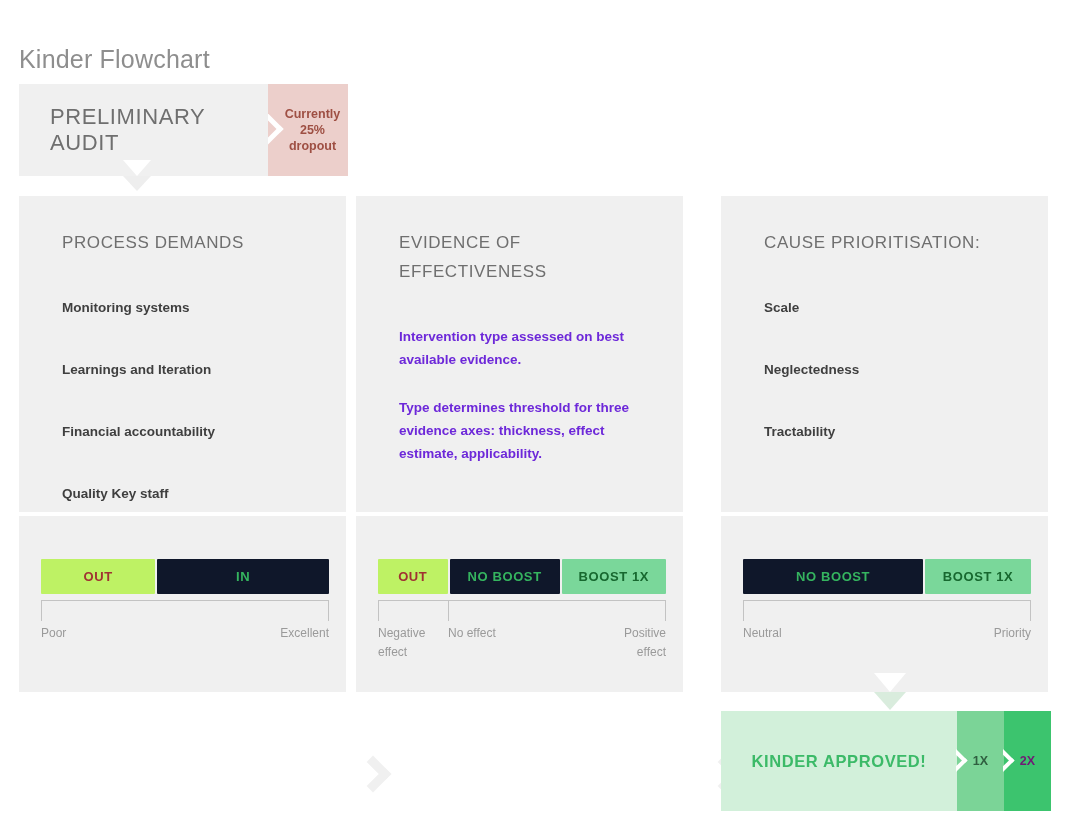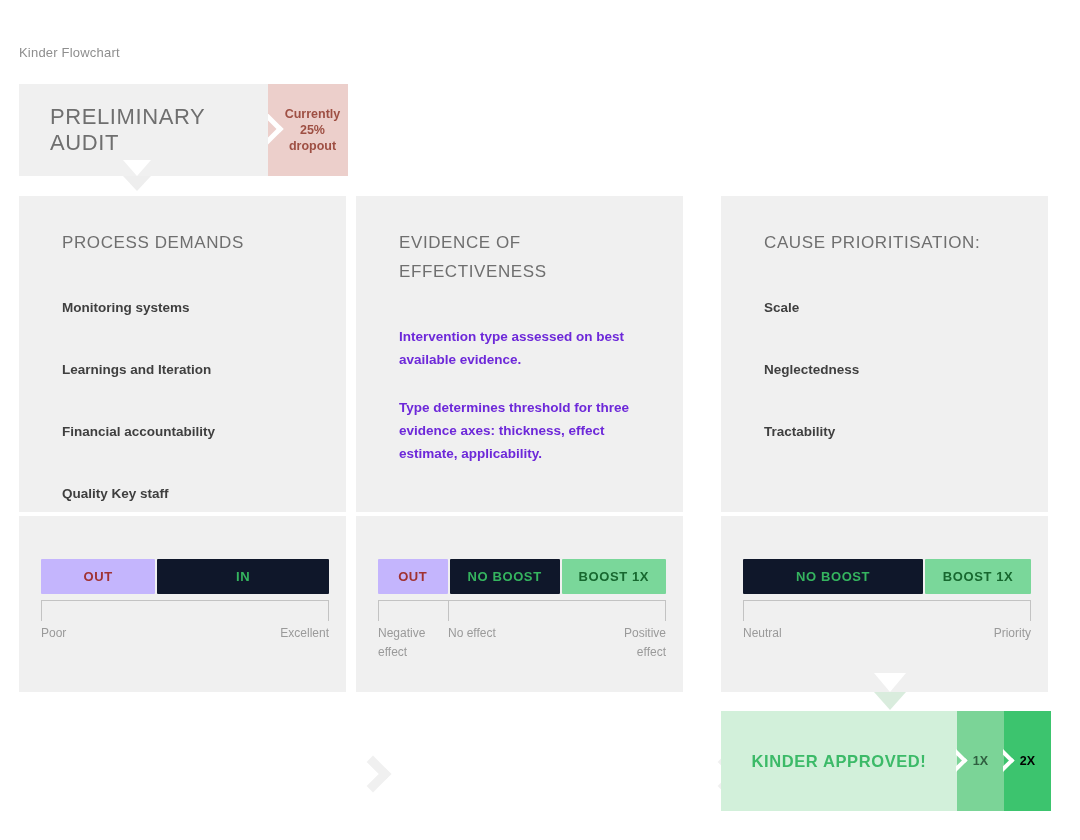--- a/index.html
+++ b/index.html
@@ -13,21 +13,21 @@
     font-family: "Liberation Sans", sans-serif;
     color: #4a4a4a;
     overflow: hidden;
     position: relative;
   }
 
   .page-title {
     position: absolute;
     left: 19px;
     top: 45px;
-    font-size: 13px;
+    font-size: 25px;
     font-weight: 400;
     color: #8e8e8e;
     letter-spacing: 0.2px;
   }
 
   
   .audit-row {
     position: absolute;
     left: 19px;
     top: 84px;
@@ -210,21 +210,21 @@
   .bar {
     display: flex;
     align-items: center;
     justify-content: center;
     font-size: 13px;
     font-weight: 700;
     letter-spacing: 0.6px;
     border-radius: 1px;
   }
   .bar.out {
-    background: #c4b5fd;
+    background: #bef264;
     color: #a03232;
   }
   .bar.in, .bar.noboost {
     background: #0f172a;
     color: #35b45f;
   }
   .bar.boost {
     background: #7ad79a;
     color: #17682f;
   }
@@ -332,21 +332,21 @@
   .approved-seg {
     position: relative;
     width: 47px;
     display: flex;
     align-items: center;
     justify-content: center;
     font-size: 12.5px;
     font-weight: 700;
   }
   .approved-seg.s1 { background: #7bd497; color: #2f5f40; }
-  .approved-seg.s2 { background: #3cc46e; color: #000000; }
+  .approved-seg.s2 { background: #3cc46e; color: #701a75; }
   .seg-chevron {
     position: absolute;
     left: -1px;
     top: 38px;
     width: 14px;
     height: 24px;
     overflow: hidden;
   }
   .seg-chevron::before {
     content: "";

